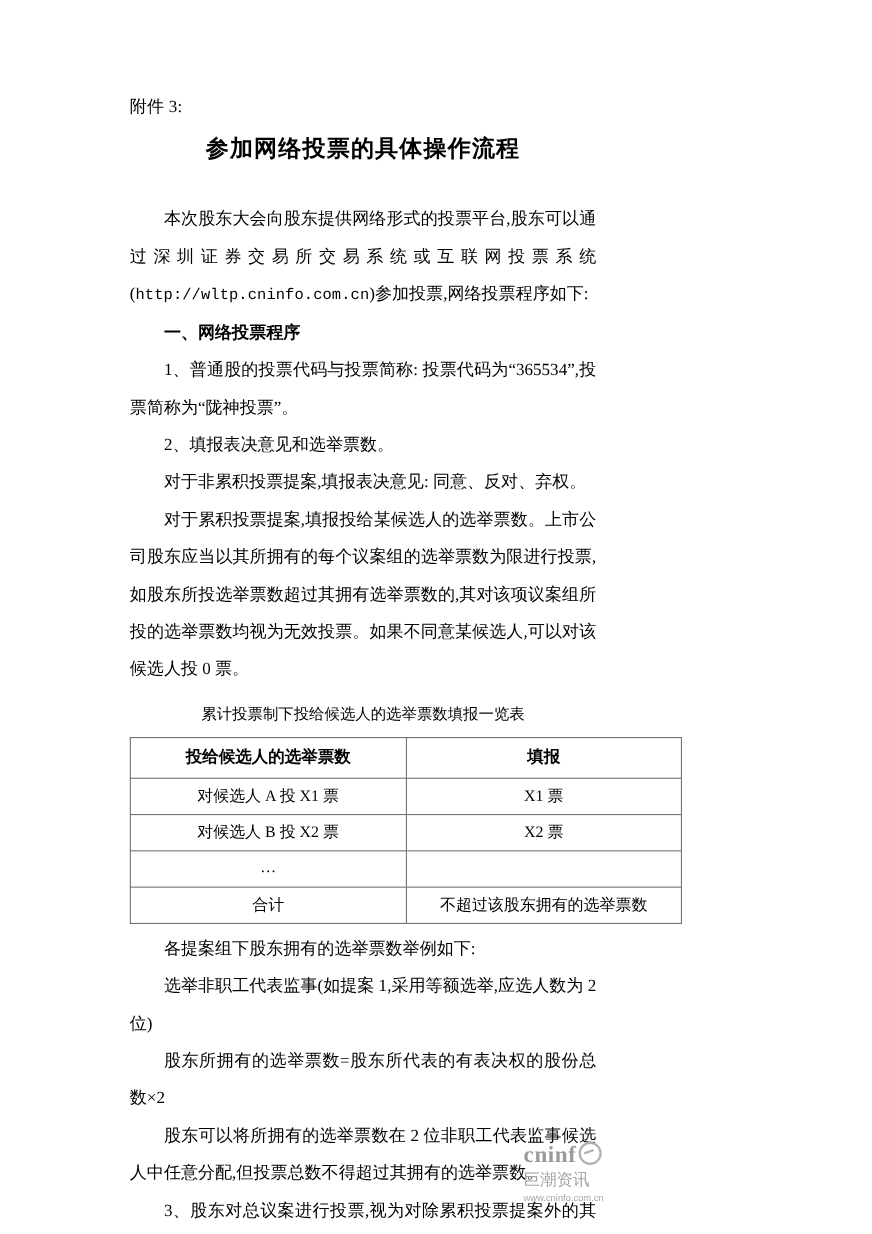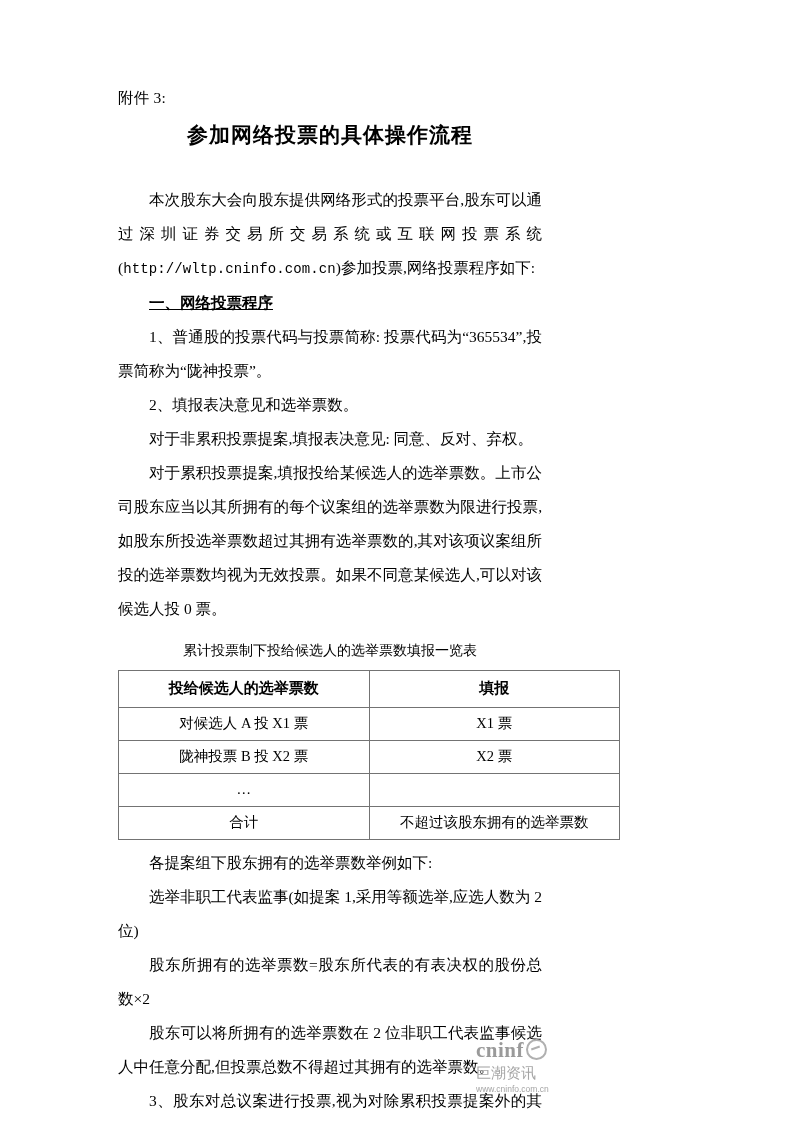--- a/index.html
+++ b/index.html
@@ -43,21 +43,20 @@
     text-align: justify;
     text-justify: inter-ideograph;
     text-indent: 2em;
   }
   .section-heading {
     font-size: 15.5px;
     font-weight: bold;
     line-height: 34px;
     margin: 0;
     text-indent: 2em;
-    text-decoration: underline;
   }
   .mono {
     font-family: "Liberation Mono", "DejaVu Sans Mono", monospace;
     font-size: 14px;
     letter-spacing: 0.1px;
   }
   .table-caption {
     font-size: 14px;
     line-height: 34px;
     text-align: center;
@@ -162,21 +161,21 @@
         <th class="col-left">投给候选人的选举票数</th>
         <th class="col-right">填报</th>
       </tr>
     </thead>
     <tbody>
       <tr>
         <td class="col-left">对候选人 A 投 X1 票</td>
         <td class="col-right">X1 票</td>
       </tr>
       <tr>
-        <td class="col-left">陇神投票 B 投 X2 票</td>
+        <td class="col-left">对候选人 B 投 X2 票</td>
         <td class="col-right">X2 票</td>
       </tr>
       <tr>
         <td class="col-left">…</td>
         <td class="col-right"></td>
       </tr>
       <tr>
         <td class="col-left">合计</td>
         <td class="col-right">不超过该股东拥有的选举票数</td>
       </tr>

